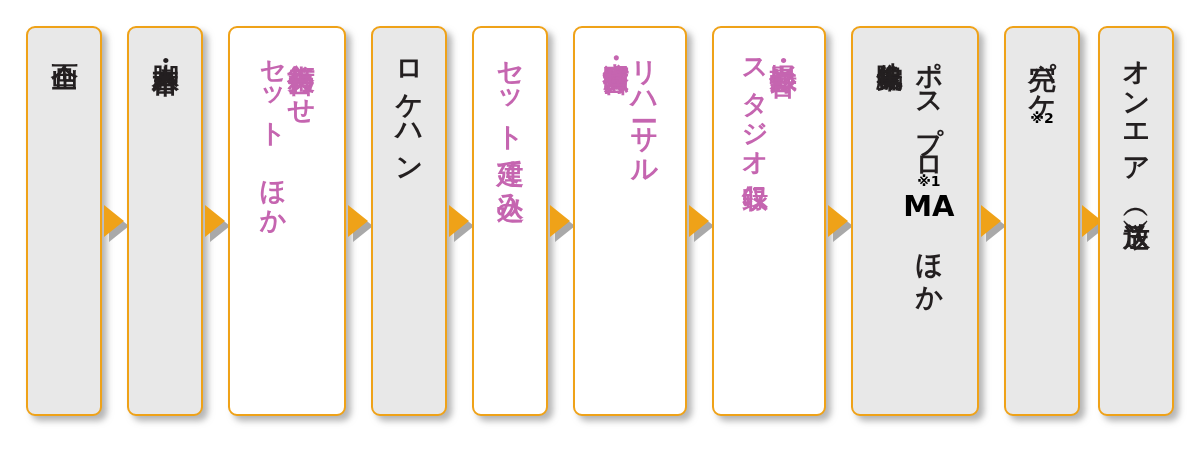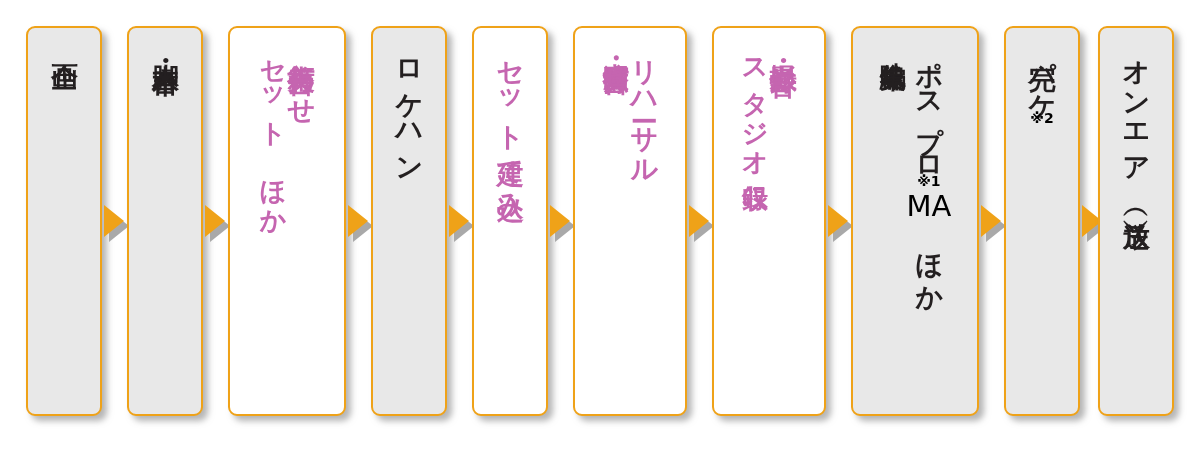--- a/index.html
+++ b/index.html
@@ -69,21 +69,21 @@
     line-height: 1;
     margin-top: 3px;
   }
 
   
   .lat {
     writing-mode: horizontal-tb;
     text-orientation: mixed;
     display: block;
     font-size: 29px;
-    font-weight: 400;
+    font-weight: 700;
     line-height: 1.0;
     text-align: right;
     margin-top: 4px;
   }
 
   .gap { display: block; height: 14px; }
 
   
   .arrow {
     position: absolute;

